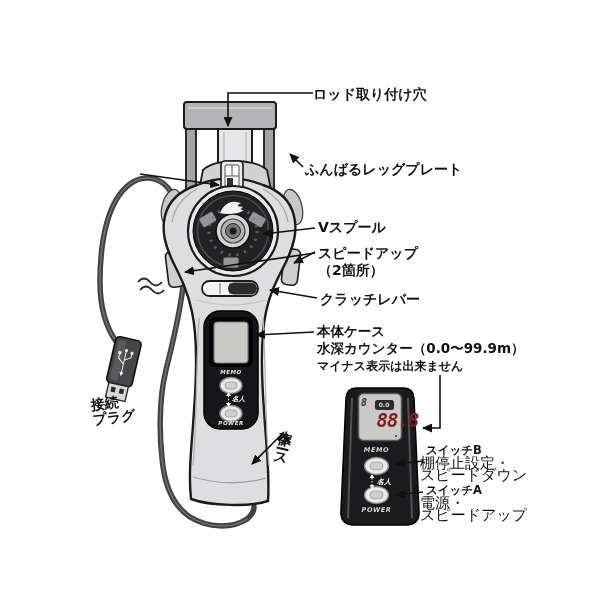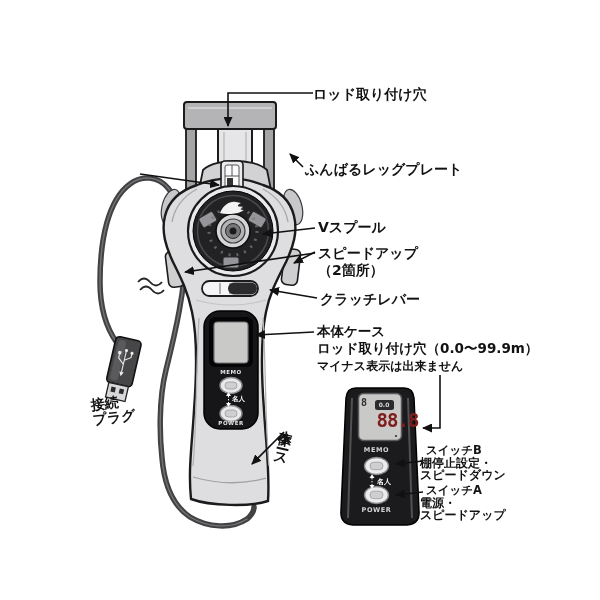--- a/index.html
+++ b/index.html
@@ -4,22 +4,22 @@
 <style>
   html,body{margin:0;padding:0;background:#fff;}
   .stage{position:relative;width:600px;height:600px;background:#ffffff;overflow:hidden;
          font-family:"DejaVu Sans","Liberation Sans",sans-serif;}
   .art{position:absolute;left:0;top:0;}
   .lbl{position:absolute;font-weight:bold;color:#121214;white-space:nowrap;
        font-size:14px;line-height:17px;letter-spacing:0px;}
   .lbl.mid{font-size:13.5px;}
   .lbl.note{font-size:12px;font-weight:600;}
   .lbl.sm{font-size:11.5px;line-height:12.5px;}
-  .lbl.smd{font-size:12px;line-height:12px;font-weight:700;}
-  .panel-txt{position:absolute;color:#e6e6e6;font-weight:bold;text-align:center;white-space:nowrap;}
+  .lbl.smd{font-size:15px;line-height:12px;font-weight:400;}
+  .panel-txt{position:absolute;color:#e6e6e6;font-weight:bold;text-align:center;white-space:nowrap;font-style:italic;}
   .seg{font-family:"DejaVu Sans Mono","Liberation Mono",monospace;}
   .vert{writing-mode:vertical-rl;text-orientation:upright;letter-spacing:2px;
         transform:rotate(13deg);transform-origin:top left;}
   .tilt{transform:rotate(-7deg);transform-origin:left top;line-height:15px;}
   .badge{position:absolute;background:#2b2b2d;border-radius:2.5px;color:#d9d9d9;
          font-size:6px;line-height:10px;text-align:center;font-weight:bold;}
 </style>
 </head>
 <body>
 
@@ -202,21 +202,21 @@
   <div class="lbl" style="left:318px;top:219px;">Vスプール</div>
 
   <div class="lbl" style="left:318px;top:245px;">
     <div>スピードアップ</div>
     <div>（2箇所）</div>
   </div>
 
   <div class="lbl" style="left:320px;top:291px;">クラッチレバー</div>
 
   <div class="lbl mid" style="left:317px;top:323px;">本体ケース</div>
-  <div class="lbl mid" style="left:317px;top:340px;">ロッド取り付け穴（0.0〜99.9m）</div>
+  <div class="lbl mid" style="left:317px;top:340px;">水深カウンター（0.0〜99.9m）</div>
   <div class="lbl note" style="left:317px;top:358px;">マイナス表示は出来ません</div>
 
   <div class="lbl tilt" style="left:90px;top:398px;">
     <div>接続</div>
     <div>プラグ</div>
   </div>
 
   <div class="lbl vert" style="left:281px;top:418px;">本体ケース</div>
 
   <div class="lbl sm" style="left:426px;top:444px;">スイッチB</div>

